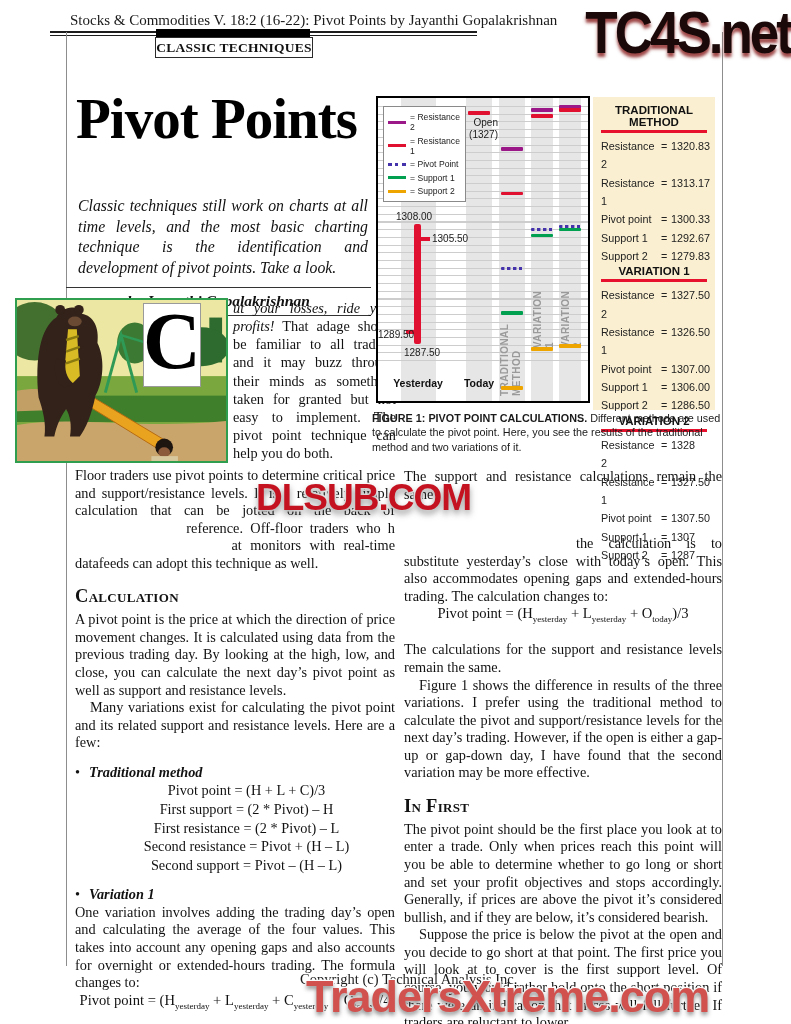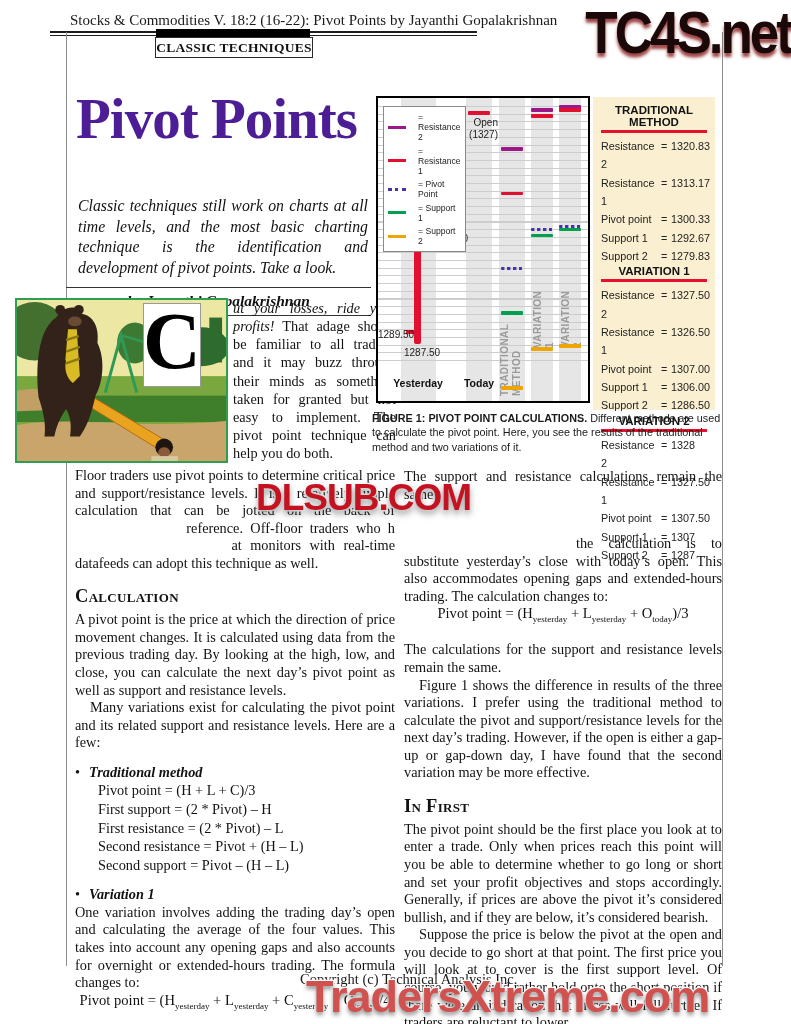--- a/index.html
+++ b/index.html
@@ -15,21 +15,21 @@
 
   .rule-double{left:50px;top:31px;width:427px;height:5px;border-top:2px solid #1c1c1c;border-bottom:1px solid #1c1c1c}
   .vrule{width:1px;background:#8d8d8d;top:32px;height:934px}
   .vrule-left{left:66px}
   .vrule-right{left:722px}
 
   .badge-bar{left:156px;top:29px;width:154px;height:8px;background:#000}
   .badge-box{left:155px;top:37px;width:158px;height:21px;border:1px solid #2a2a2a;background:#fff;
     display:flex;align-items:center;justify-content:center;font-weight:bold;font-size:13.5px;letter-spacing:.2px}
 
-  .title{left:76px;top:86px;font-size:57px;font-weight:bold;letter-spacing:-1px;color:#4c1d95}
+  .title{left:76px;top:86px;font-size:57px;font-weight:bold;letter-spacing:-1px;color:#000000}
   .deck{left:78px;top:196px;width:290px;font-style:italic;font-size:15.8px;line-height:1.3;text-align:justify}
   .byline-wrap{left:66px;top:287px;width:305px;border-top:1px solid #333;border-bottom:1px solid #333;
     padding:4px 0 5px;text-align:center;font-weight:bold;font-style:italic;font-size:15.5px}
 
   .illu{left:15px;top:298px;width:213px;height:165px;border:2px solid #2f9e4f;background:#eee8a0}
   .illu svg{display:block;width:100%;height:100%}
   .dropcap{left:143px;top:303px;width:58px;height:84px;background:#fff;border:1px solid #9a9a9a;
     display:flex;align-items:center;justify-content:center;font-size:80px;font-weight:bold;color:#000;
     line-height:1;padding-bottom:8px;z-index:5}
   .lead-para{left:233px;top:299px;width:163px;font-size:14.3px;line-height:1.27;text-align:justify}
@@ -39,32 +39,32 @@
   .colL{left:75px;top:467px;width:320px}
   .colR{left:404px;top:468px;width:318px}
   .col p{margin:0}
   p.ind{text-indent:15px}
   .subhead{font-variant:small-caps;font-weight:bold;font-size:18.5px;letter-spacing:.3px;margin:13px 0 3px;text-align:left}
   .covered{display:inline-block;height:1px;vertical-align:baseline}
   .spacer-covered{height:32px}
   .indent-cover{text-indent:172px}
   .bullet-row{display:flex;gap:9px;margin-top:12px;text-align:left}
   .bullet-title{font-weight:bold;font-style:italic}
-  .flines{margin-left:23px;text-align:left;line-height:1.3}
+  .flines{margin-left:23px;text-align:center;line-height:1.3}
   .formula{margin:13px 0 0 17px;text-align:center;font-size:14.6px}
   .formula sub{font-size:9px}
 
   
   .chart{left:376px;top:96px;width:214px;height:307px;border:2px solid #000;background:#fff;overflow:hidden}
   .band{position:absolute;top:0;bottom:0;background:#e6e6e6}
   .gridlines{position:absolute;left:0;right:0;top:8px;height:261px;
     background:repeating-linear-gradient(to bottom,#cdcdcd 0 1px,transparent 1px 7.7px)}
   .legend{position:absolute;left:5px;top:8px;width:83px;background:#fff;border:1px solid #8a8a8a;
     padding:5px 4px;display:flex;flex-direction:column;gap:3.5px;z-index:4}
-  .legrow{display:flex;align-items:center;gap:12px;font-family:"Liberation Sans",sans-serif;font-size:8.6px;color:#222}
+  .legrow{display:flex;align-items:center;gap:4px;font-family:"Liberation Sans",sans-serif;font-size:8.6px;color:#222}
   .swatch{width:18px;height:3px;flex:0 0 18px}
   .swatch.dotted{height:0;background:none!important;border-top:3px dotted}
   .mark{position:absolute;width:22px;height:3.5px;border-radius:1px;z-index:3}
   .mark.dotted{height:0;background:none!important;border-top:3.5px dotted}
   .candle-bar{position:absolute;width:7px;border-radius:2px;z-index:3}
   .tick{position:absolute;height:4px;z-index:3}
   .clabel{position:absolute;font-family:"Liberation Sans",sans-serif;font-size:10px;color:#1c1c1c;white-space:nowrap;z-index:3}
   .openlbl{text-align:right;line-height:1.15}
   .rotlbl{position:absolute;writing-mode:vertical-rl;transform:rotate(180deg);font-family:"Liberation Sans",sans-serif;
     font-weight:bold;font-size:10px;color:#9a9a9a;letter-spacing:.4px;line-height:1.15;z-index:2}

